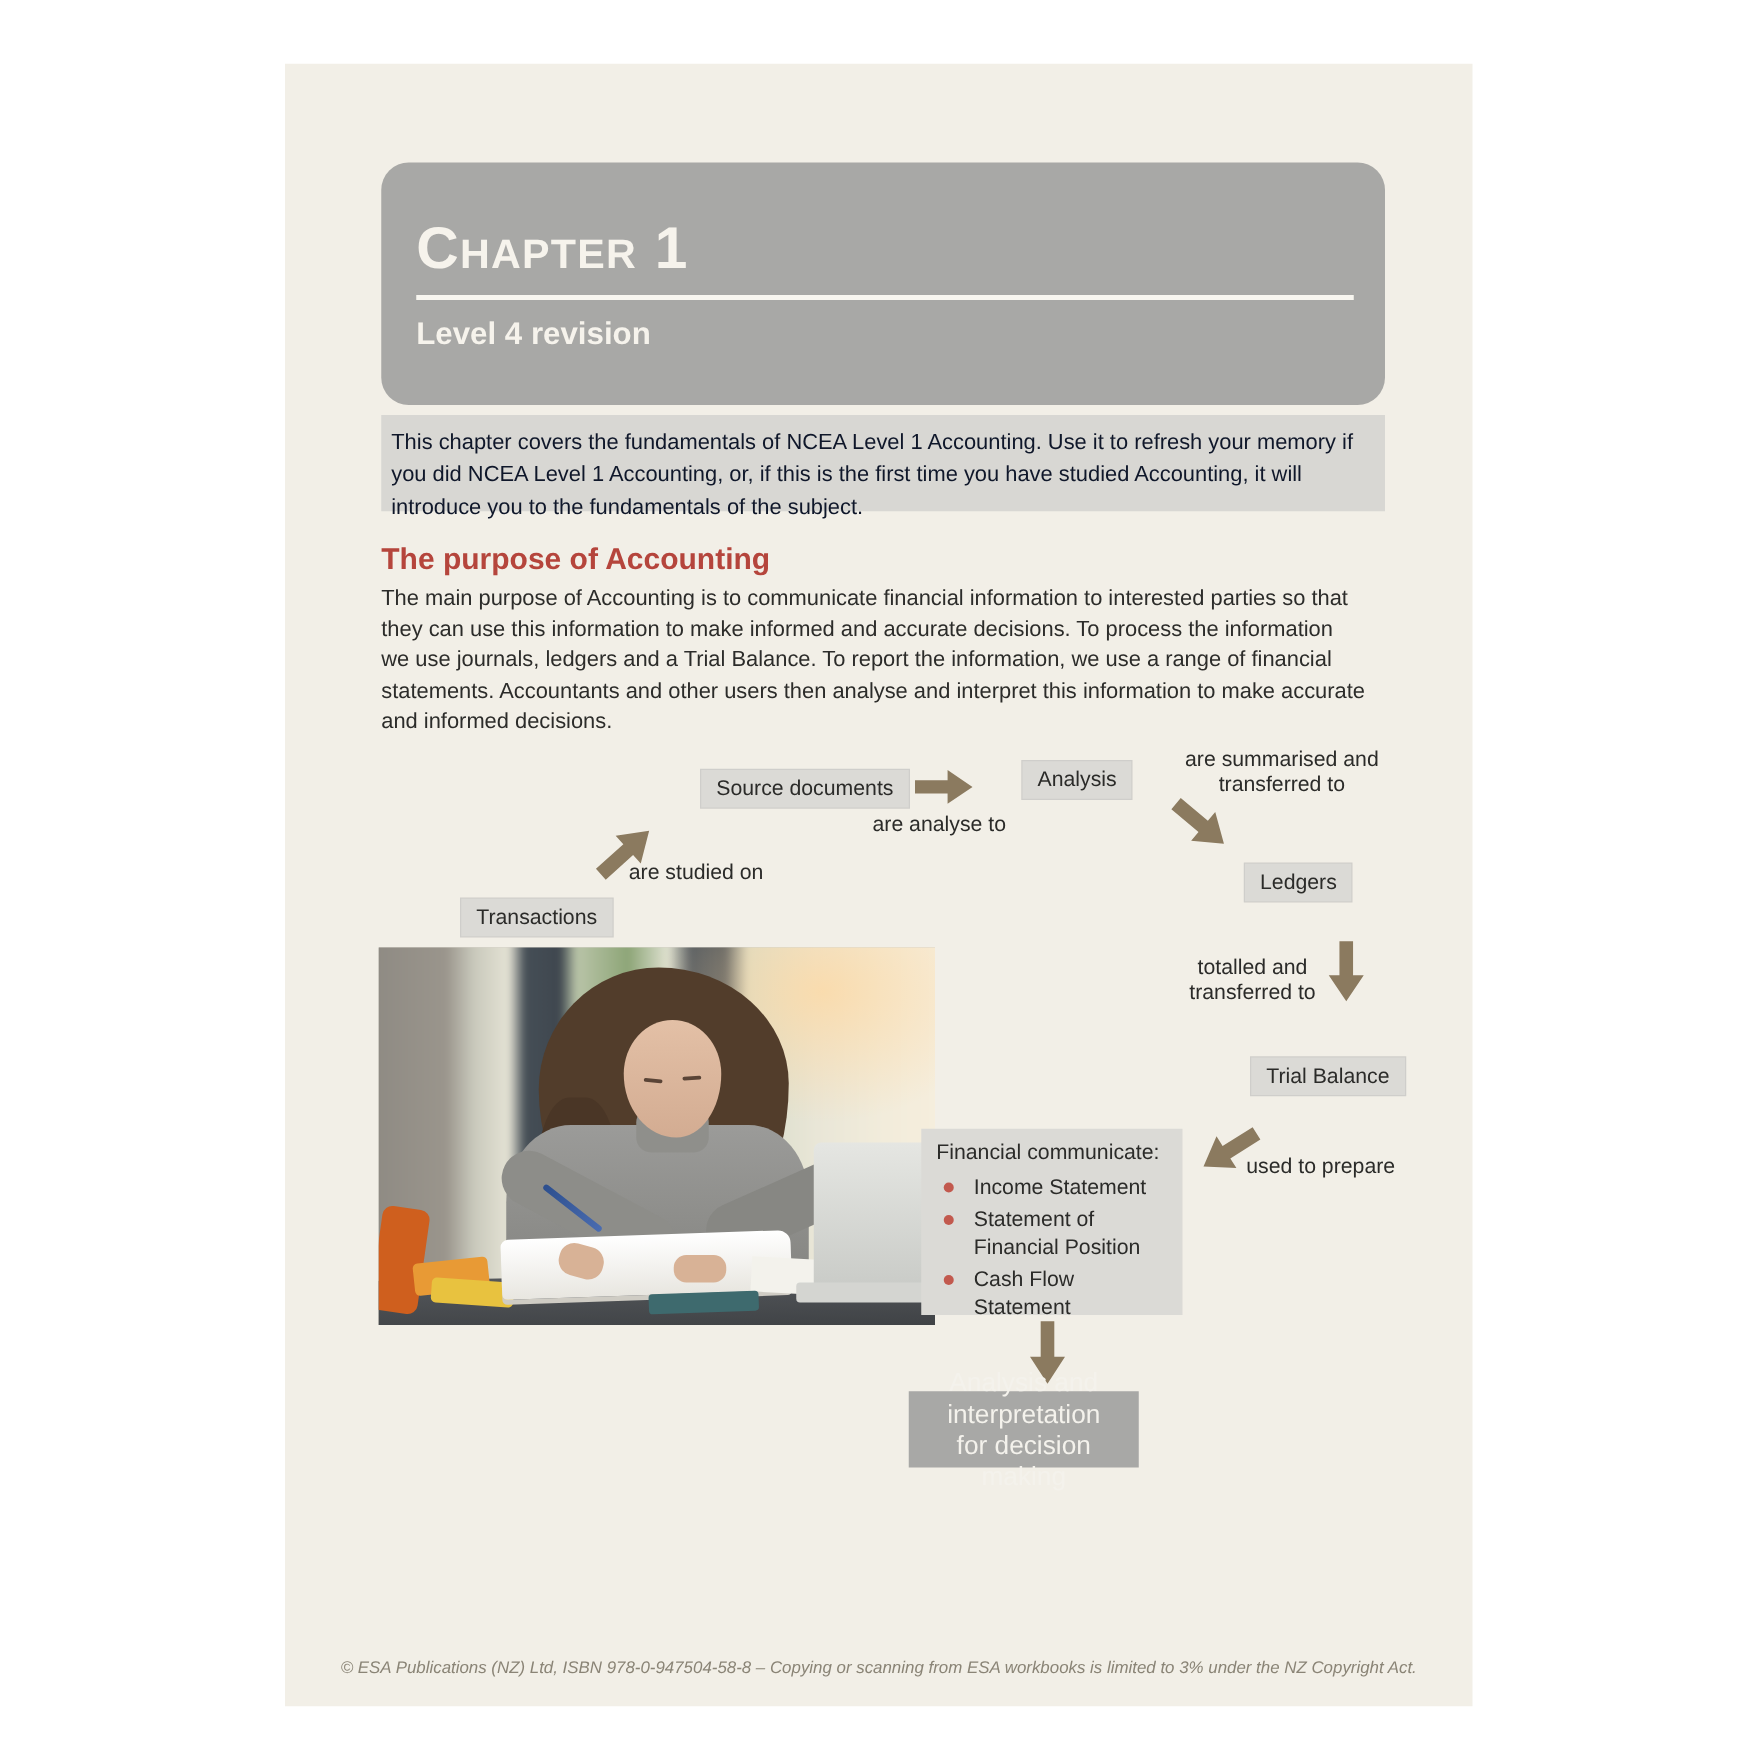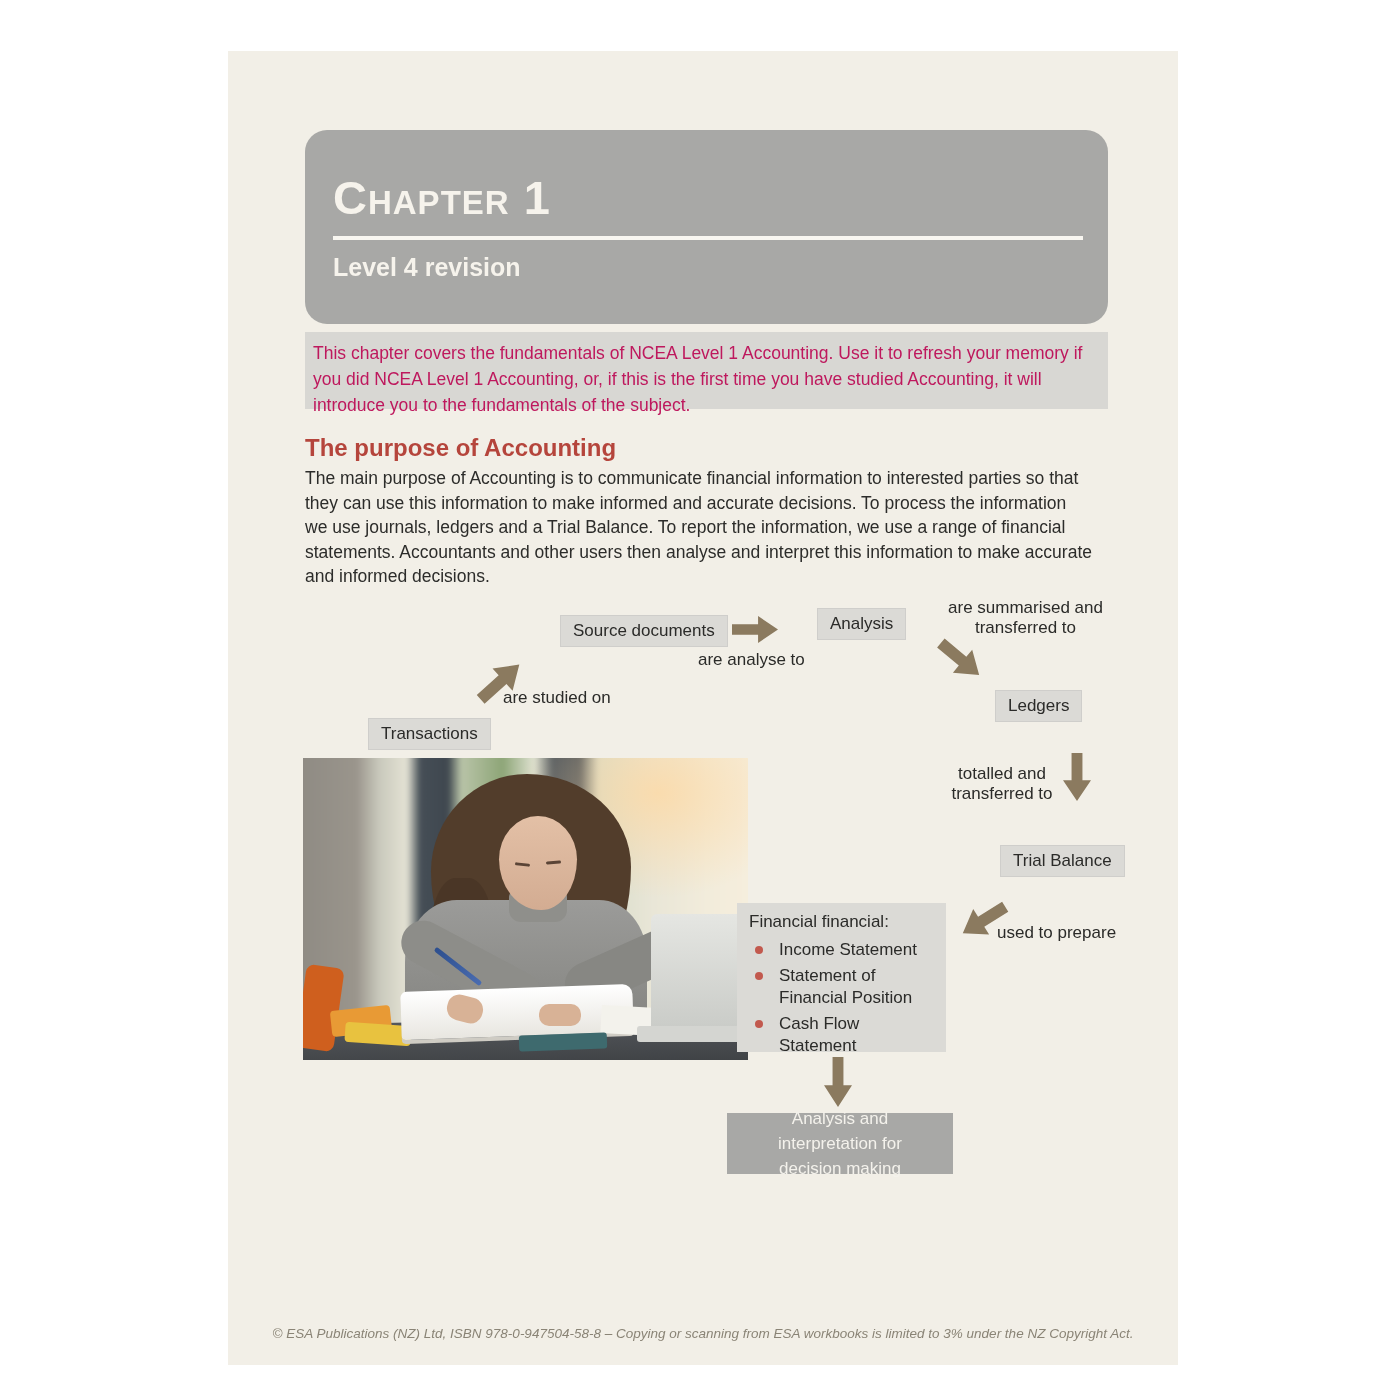--- a/index.html
+++ b/index.html
@@ -26,21 +26,21 @@
   .chapter-rule {
     margin:15px 25px 0 28px; height:4px; background:#f8f6f0; border:none;
   }
   .chapter-subtitle {
     margin:13px 0 0 28px; color:#f6f3ec; font-weight:bold; font-size:25px;
   }
   
   .intro-panel {
     position:absolute; left:77px; top:281px; width:803px; height:77px;
     background:#d8d7d3; box-sizing:border-box; padding:8px 10px 0 8px;
-    font-size:17.5px; line-height:26px; color:#be185d;
+    font-size:17.5px; line-height:26px; color:#0f172a;
   }
   
   .section-heading {
     position:absolute; left:77px; top:383px; font-size:24px; font-weight:bold;
     color:#b5453c;
   }
   .section-body {
     position:absolute; left:77px; top:415px; width:788px;
     font-size:17.5px; line-height:24.5px; color:#2c2c2a;
   }
@@ -59,22 +59,22 @@
     background:#dbdad6; box-sizing:border-box; padding:9px 10px 0 12px;
     font-size:17px; color:#2b2b29; z-index:3;
   }
   .fs-box ul { list-style:none; margin:7px 0 0 0; padding:0; }
   .fs-box li { position:relative; padding-left:30px; margin-bottom:4px; line-height:22px; }
   .fs-box li .dot {
     position:absolute; left:6px; top:7px; width:8px; height:8px; border-radius:50%;
     background:#c2594e;
   }
   .analysis-box {
-    position:absolute; left:499px; top:1062px; width:226px; height:61px;
-    background:#a8a8a6; color:#f4f2ec; font-size:17px; line-height:25px;
+    position:absolute; left:499px; top:1062px; width:184px; height:61px;
+    background:#a8a8a6; color:#f4f2ec; font-size:21px; line-height:25px;
     text-align:center; display:flex; align-items:center; justify-content:center;
     box-sizing:border-box; padding:4px 18px;
   }
   
   .photo {
     position:absolute; left:75px; top:707px; width:445px; height:302px;
     overflow:hidden; background:#b9b5ab; z-index:1;
   }
   .photo * { position:absolute; }
   .ph-bg {
@@ -190,21 +190,21 @@
         <polygon points="0,11 34,11 34,0 60,18 34,36 34,25 0,25"></polygon>
       </svg>
     </div>
   <div class="arrow" style="left:585px; top:1017px; width:50px; height:28px; transform:rotate(90deg);">
       <svg viewBox="0 0 60 36" preserveAspectRatio="none">
         <polygon points="0,11 34,11 34,0 60,18 34,36 34,25 0,25"></polygon>
       </svg>
     </div>
 
   <div class="fs-box">
-    <div>Financial financial:</div>
+    <div>Financial communicate:</div>
     <ul>
       <li><span class="dot"></span><span>Income Statement</span></li>
       <li><span class="dot"></span><span>Statement of Financial Position</span></li>
       <li><span class="dot"></span><span>Cash Flow Statement</span></li>
     </ul>
   </div>
 
   <div class="analysis-box">
     <span>Analysis and interpretation for decision making</span>
   </div>

